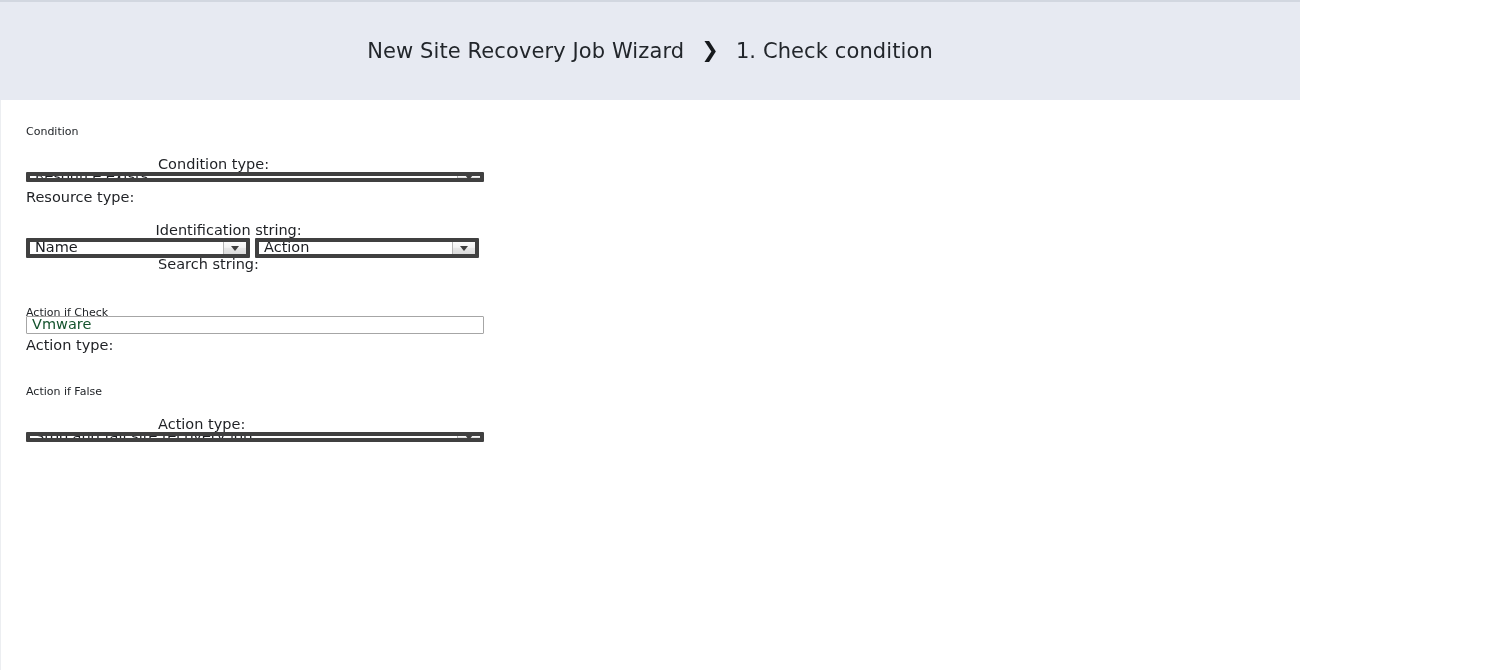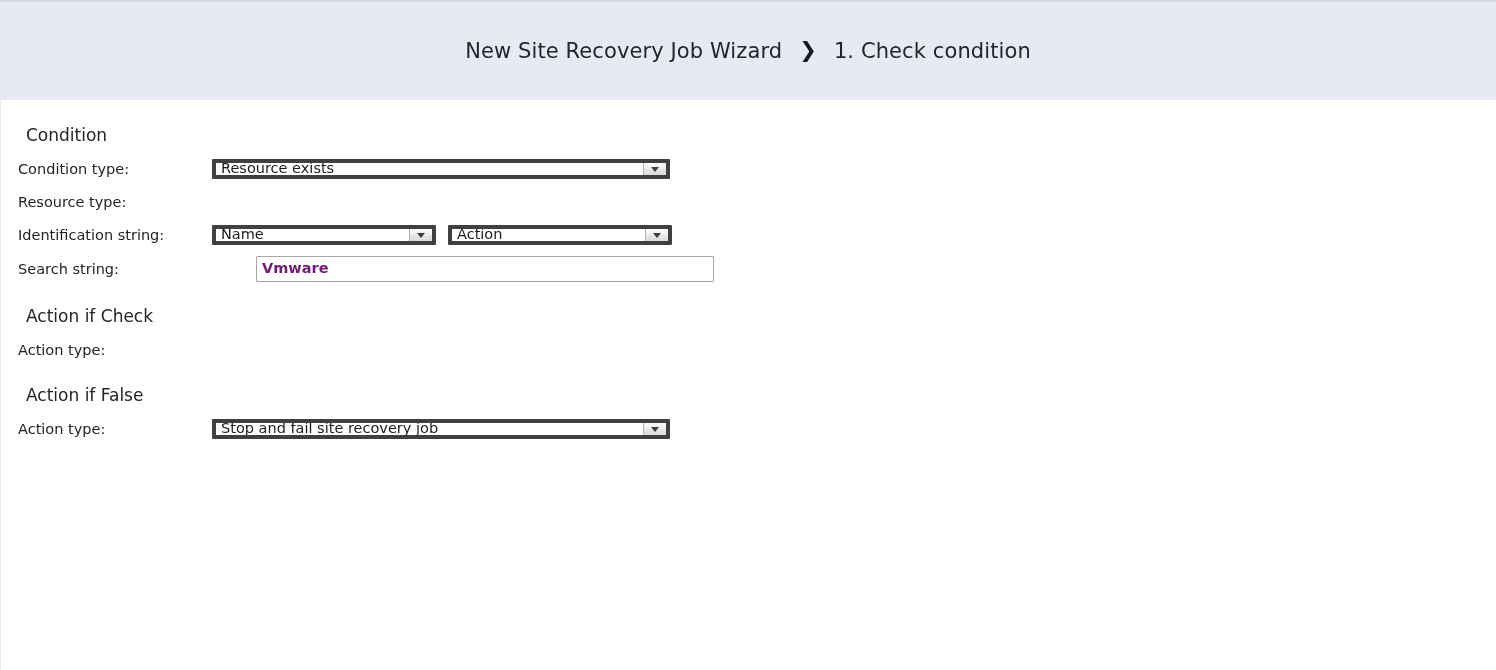--- a/index.html
+++ b/index.html
@@ -14,21 +14,21 @@
     color: #1b1b1b;
     overflow: hidden;
     position: relative;
   }
 
   
   .wizard-header {
     position: absolute;
     left: 0;
     top: 0;
-    width: 1496px;
+    width: 1300px;
     height: 100px;
     background: #e7eaf2;
     border-top: 2px solid #d2d7e0;
     box-sizing: border-box;
     display: flex;
     align-items: center;
     justify-content: center;
   }
   .breadcrumb {
     display: flex;
@@ -55,44 +55,45 @@
     width: 1496px;
     height: 570px;
     background: #ffffff;
     border-left: 1px solid #eceef1;
     box-sizing: border-box;
   }
 
   .section-title {
     position: absolute;
     left: 25px;
-    font-size: 17px;
+    font-size: 11px;
     color: #222529;
     white-space: nowrap;
   }
 
   .row {
     position: absolute;
-    left: 17px;
+    left: 25px;
     height: 26px;
     display: flex;
     align-items: center;
+    flex-direction: column;
   }
   .row-label {
     width: 194px;
     font-size: 14.5px;
     color: #1e2024;
     white-space: nowrap;
   }
 
   
   .control-group {
     display: flex;
     align-items: center;
-    gap: 12px;
+    gap: 5px;
   }
 
   .select {
     position: relative;
     display: flex;
     align-items: center;
     height: 20px;
     box-sizing: border-box;
     border: 4px solid #404040;
     background: #ffffff;
@@ -132,22 +133,21 @@
   .textinput {
     display: flex;
     align-items: center;
     height: 26px;
     box-sizing: border-box;
     border: 1px solid #a6a6a6;
     background: #ffffff;
     border-radius: 1px;
     padding: 0 5px;
     font-size: 14.5px;
-    color: #701a75;
-    font-weight: bold;
+    color: #14532d;
   }
   .textinput .value {
     line-height: 1;
     padding-bottom: 1px;
     white-space: nowrap;
   }
 
   
   .w-full   { width: 458px; }
   .w-half   { width: 224px; }

